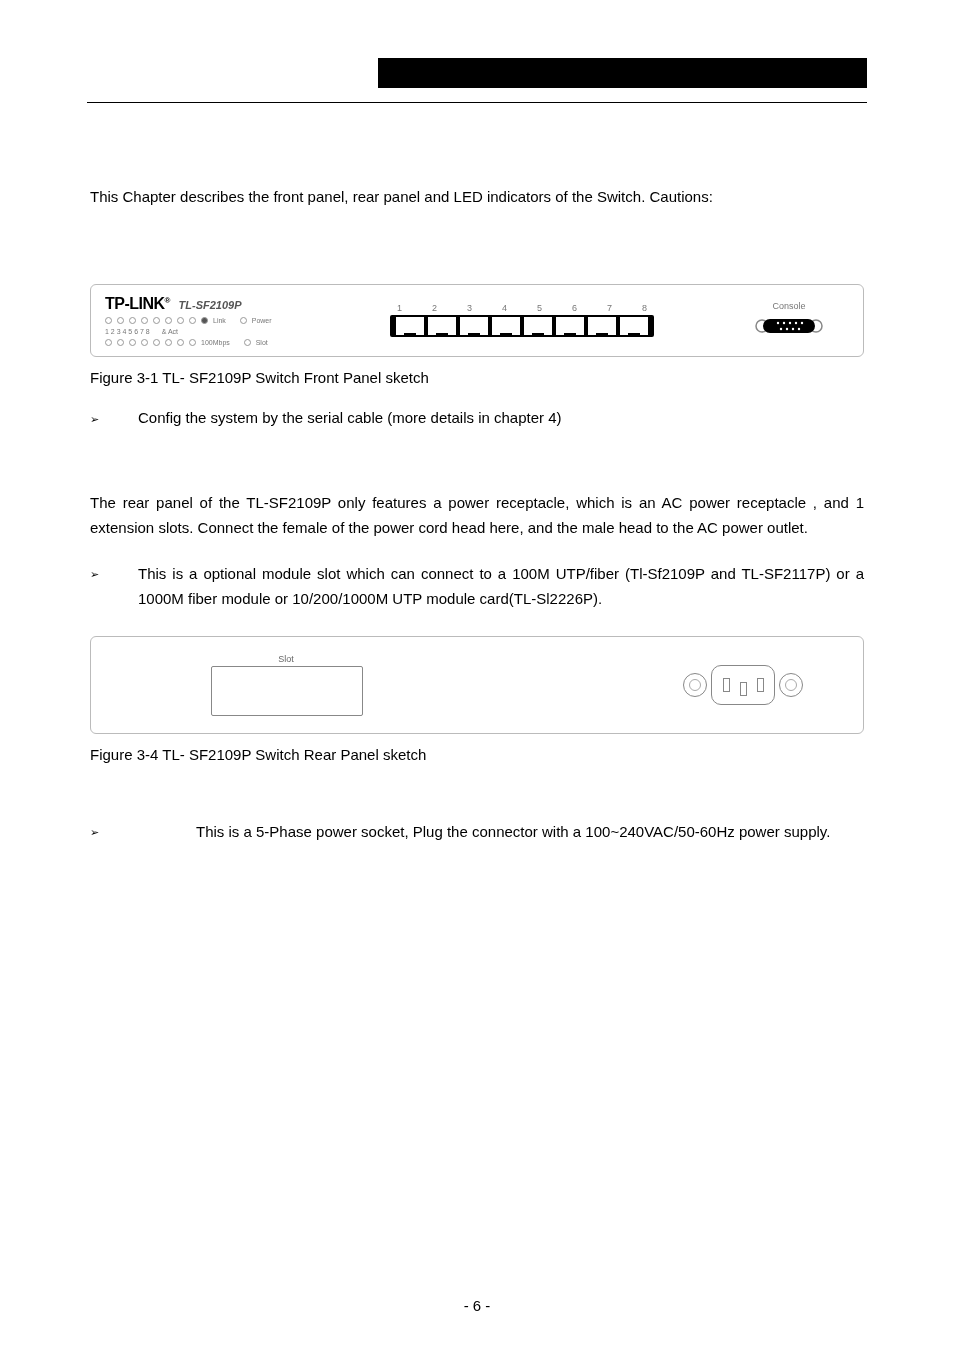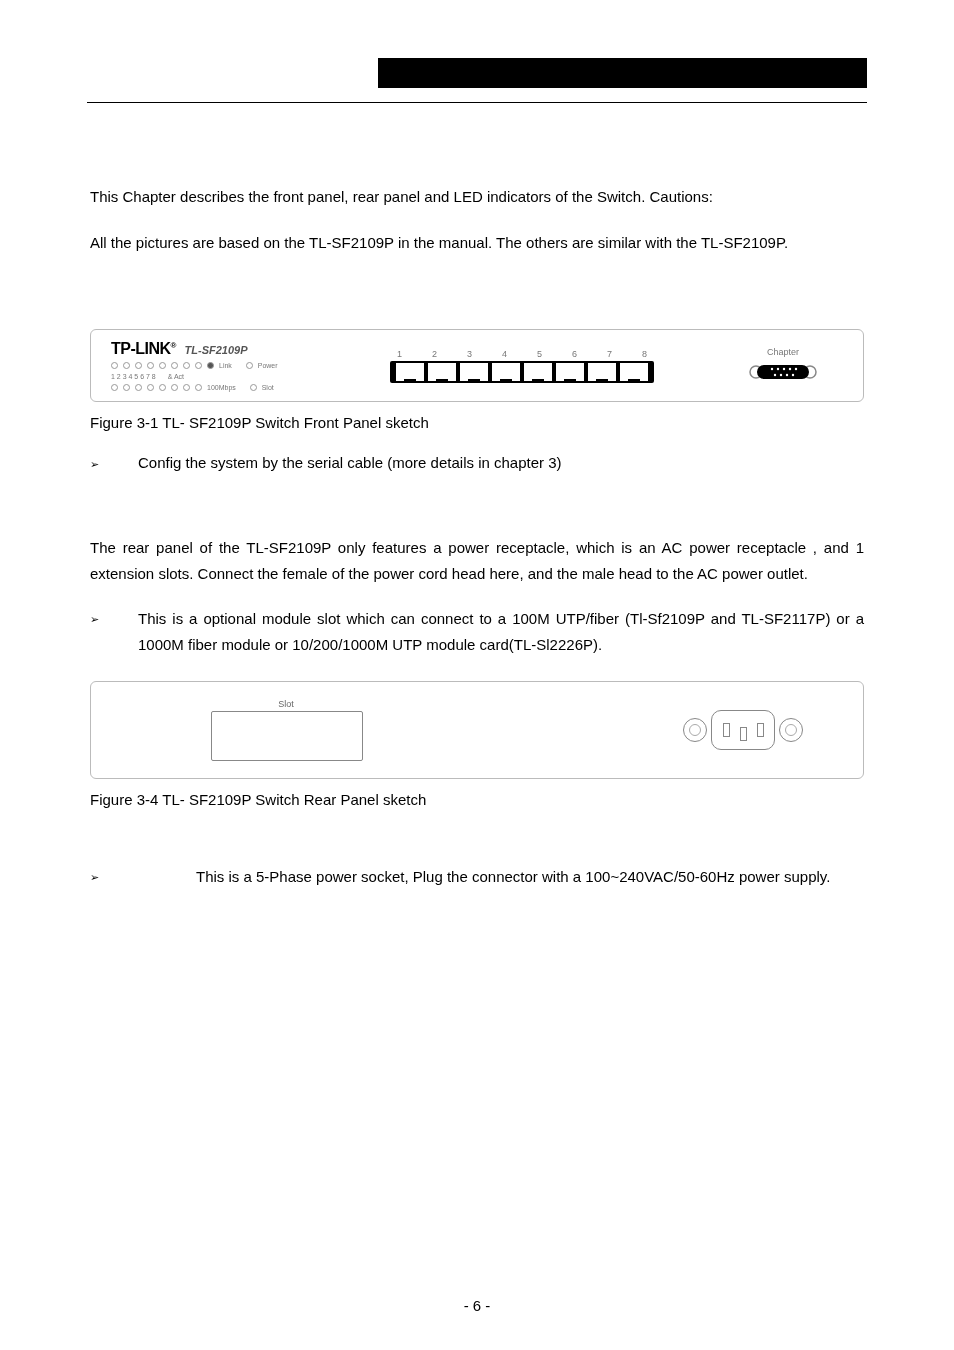--- a/index.html
+++ b/index.html
@@ -3,21 +3,21 @@
 <meta charset="utf-8">
 <style>
   html,body{margin:0;padding:0;background:#fff;font-family:Arial,Helvetica,sans-serif;color:#000}
   .page{width:954px;height:1350px;margin:4px auto;position:relative;box-sizing:border-box;padding:50px 90px 0 90px}
   .header-bar{position:absolute;top:54px;left:378px;width:489px;height:30px;background:#000}
   .header-rule{position:absolute;top:98px;left:87px;width:780px;border-top:1px solid #000}
   .intro{margin-top:130px;font-size:15px;line-height:1.7;text-align:justify}
   .p{margin:0 0 20px 0}
   .section-gap{height:40px}
   .body-text{font-size:15px;line-height:1.7;text-align:justify}
-  .figure-frame{border:1px solid #bbb;border-radius:6px;margin:14px 0 8px 0;padding:10px 20px;box-sizing:border-box}
+  .figure-frame{border:1px solid #bbb;border-radius:6px;margin:14px 0 8px 0;padding:10px 14px;box-sizing:border-box}
   .front-panel{display:flex;align-items:center;gap:18px}
   .fp-left{width:210px;font-family:Arial;font-size:9px;color:#555}
   .fp-logo{font-weight:bold;font-size:16px;color:#000;letter-spacing:-.5px}
   .fp-logo sup{font-size:8px;vertical-align:super}
   .fp-model{font-style:italic;font-weight:bold;font-size:11px;margin-left:6px}
   .fp-row{display:flex;align-items:center;gap:5px;margin-top:4px;font-size:7px;color:#777}
   .led{width:5px;height:5px;border:1px solid #999;border-radius:50%;display:inline-block}
   .led.fill{background:#555}
   .fp-ports{display:flex;flex-direction:column;align-items:center;flex:1}
   .port-nums{display:flex;gap:30px;font-size:9px;color:#777;margin-bottom:2px}
@@ -45,21 +45,20 @@
 </style>
 </head>
 <body>
 
 <div class="page">
   <div class="header-bar"></div>
   <div class="header-rule"></div>
 
   <div class="intro">
     <p class="p body-text">This Chapter describes the front panel, rear panel and LED indicators of the Switch. Cautions:</p>
-    <p class="p body-text">All the pictures are based on the TL-SF2109P in the manual. The others are similar with the TL-SF2109P.</p>
   </div>
 
   <div class="section-gap"></div>
 
 
   <div class="figure-frame">
     <div class="front-panel">
       <div class="fp-left">
         <div>
           <span class="fp-logo">TP-LINK</span><span class="fp-logo"><sup>®</sup></span>
@@ -95,21 +94,21 @@
             <div class="port"></div>
             <div class="port"></div>
             <div class="port"></div>
           <div class="port"></div>
             <div class="port"></div>
             <div class="port"></div>
             <div class="port"></div>
         </div>
       </div>
       <div class="fp-console">
-        <div>Chapter</div>
+        <div>Console</div>
         <span class="console-port">
           <svg width="70" height="22" viewBox="0 0 70 22">
             <circle cx="8" cy="11" r="6" fill="none" stroke="#888" stroke-width="1.5"></circle>
             <circle cx="62" cy="11" r="6" fill="none" stroke="#888" stroke-width="1.5"></circle>
             <path d="M16 4 h38 a6 6 0 0 1 0 14 h-38 a6 6 0 0 1 0 -14 z" fill="#000"></path>
             <circle cx="24" cy="8" r="1.2" fill="#fff"></circle>
               <circle cx="30" cy="8" r="1.2" fill="#fff"></circle>
               <circle cx="36" cy="8" r="1.2" fill="#fff"></circle>
               <circle cx="42" cy="8" r="1.2" fill="#fff"></circle>
               <circle cx="48" cy="8" r="1.2" fill="#fff"></circle>
@@ -120,21 +119,21 @@
           </svg>
         </span>
       </div>
     </div>
   </div>
 
   <div class="caption">Figure 3-1 TL- SF2109P Switch Front Panel sketch</div>
 
   <div class="bullet-row">
     <span class="bullet-mark">➢</span>
-    <div class="bullet-body">Config the system by the serial cable (more details in chapter 3)</div>
+    <div class="bullet-body">Config the system by the serial cable (more details in chapter 4)</div>
   </div>
 
   <div class="section-gap"></div>
 
   <p class="p body-text">The rear panel of the TL-SF2109P only features a power receptacle, which is an AC power receptacle , and 1 extension slots. Connect the female of the power cord head here, and the male head to the AC power outlet.</p>
 
   <div class="bullet-row">
     <span class="bullet-mark">➢</span>
     <div class="bullet-body indent-block" style="padding-left:0">
       <div class="body-text" style="text-align:justify">This is a optional module slot which can connect to a 100M UTP/fiber (Tl-Sf2109P and TL-SF2117P) or a 1000M fiber module or 10/200/1000M UTP module card(TL-Sl2226P).</div>

